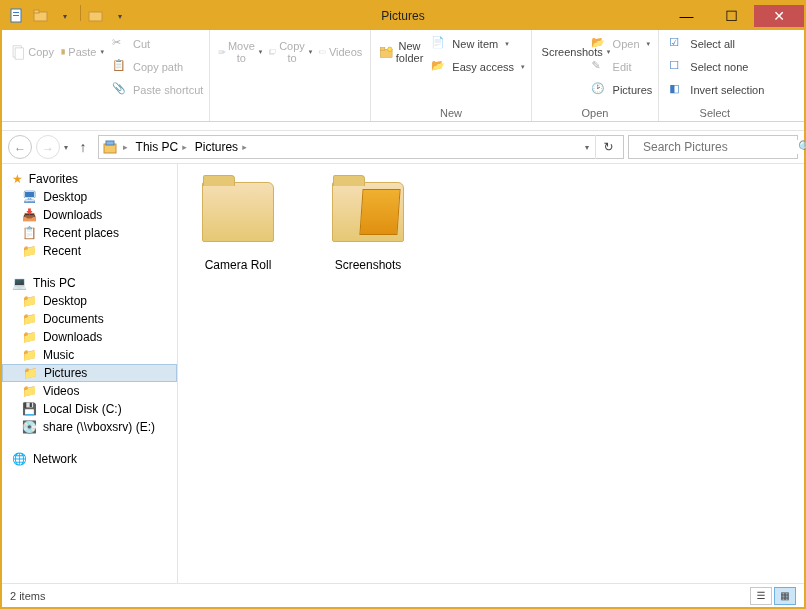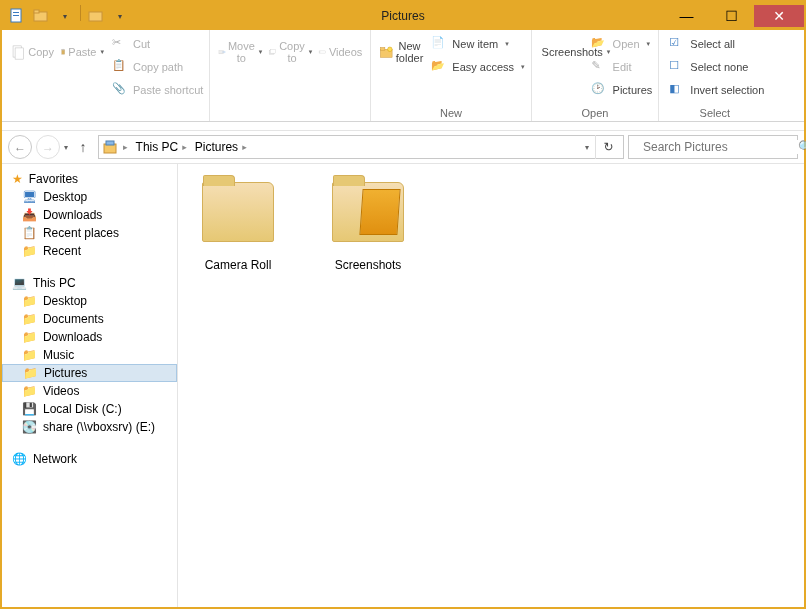--- a/index.html
+++ b/index.html
@@ -374,14 +374,21 @@
       </div>
       <div class="folder-item">
         <div class="folder-icon">
             <div class="foldershape withsub"></div>
           </div>
         <span>Screenshots</span>
       </div>
     </div>
   </div>
 
+  <div class="statusbar">
+    <span>2 items</span>
+    <div class="views">
+      <div class="viewbtn">☰</div>
+      <div class="viewbtn active">▦</div>
+    </div>
+  </div>
 
 </div>
 
 </body></html>

